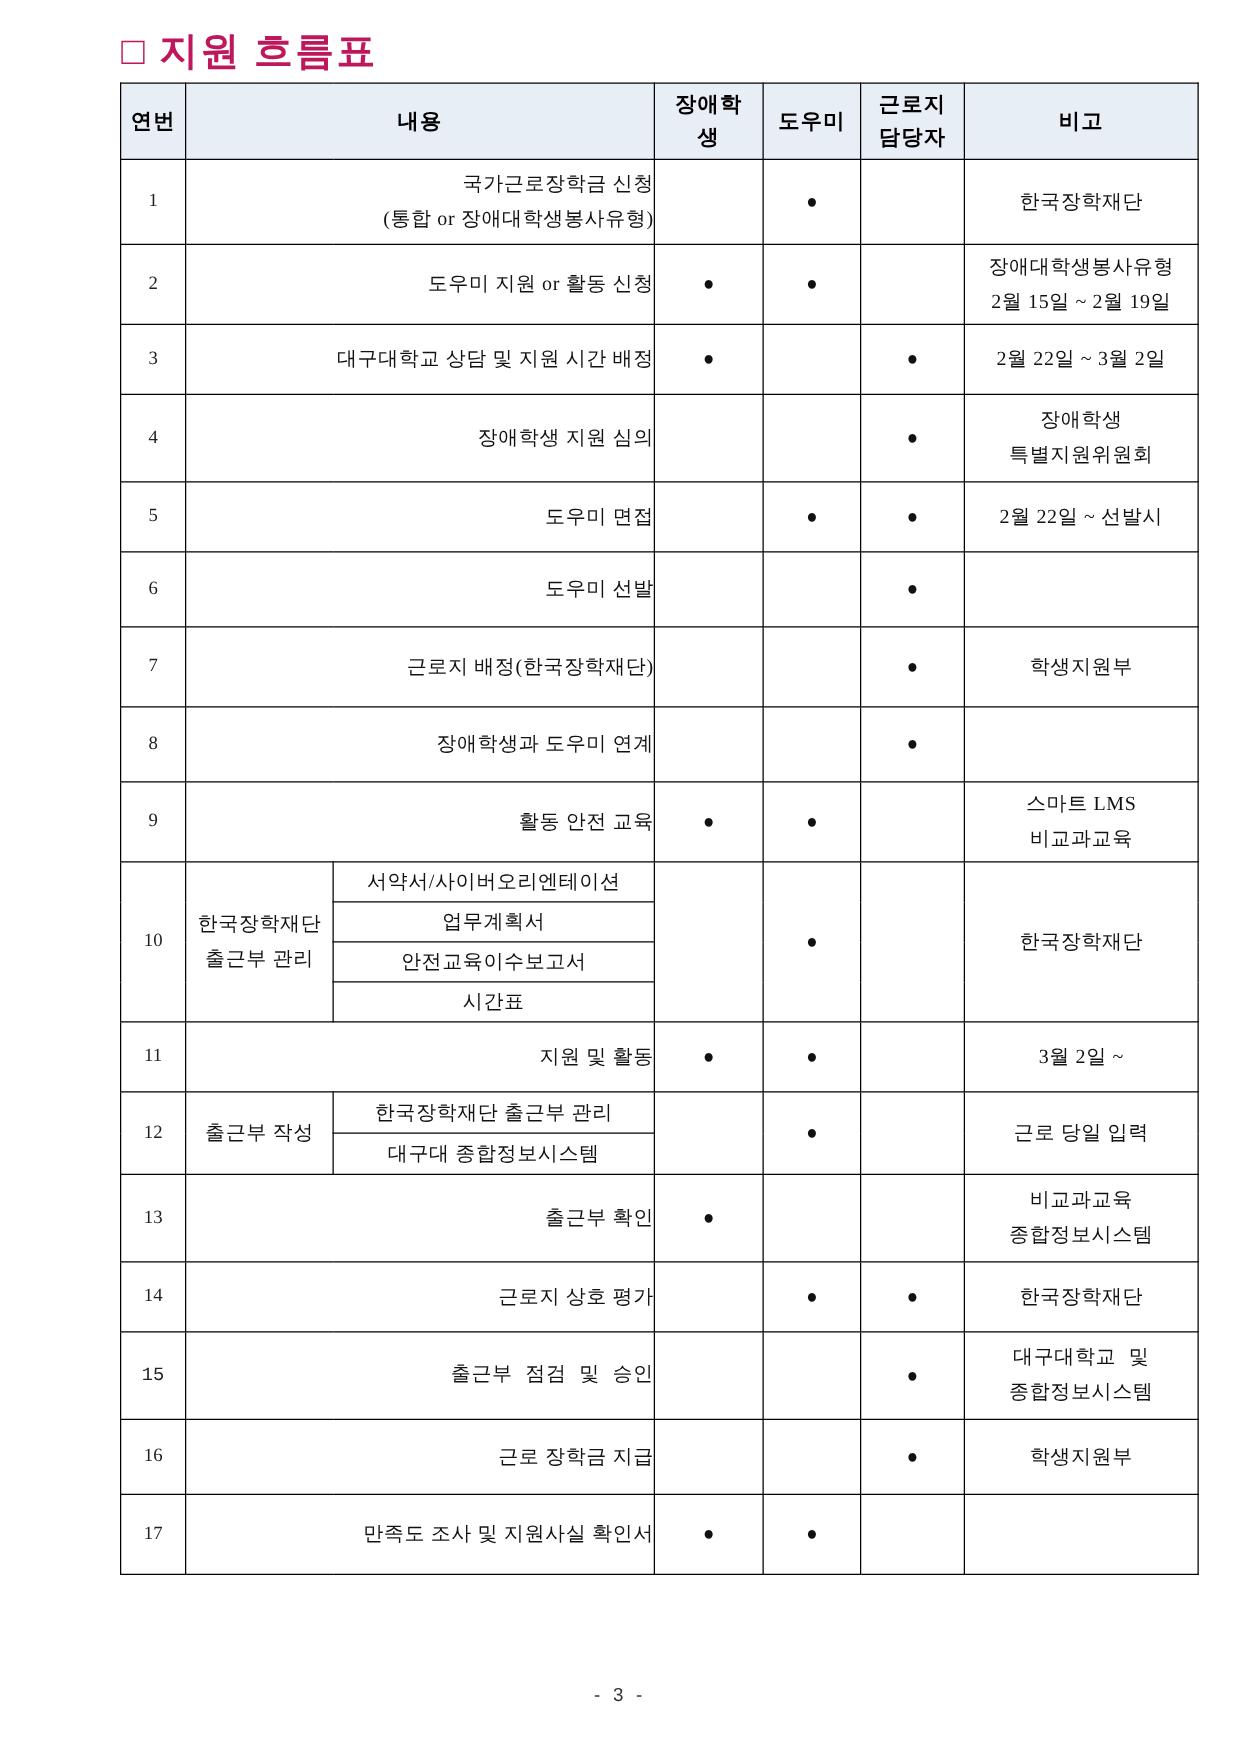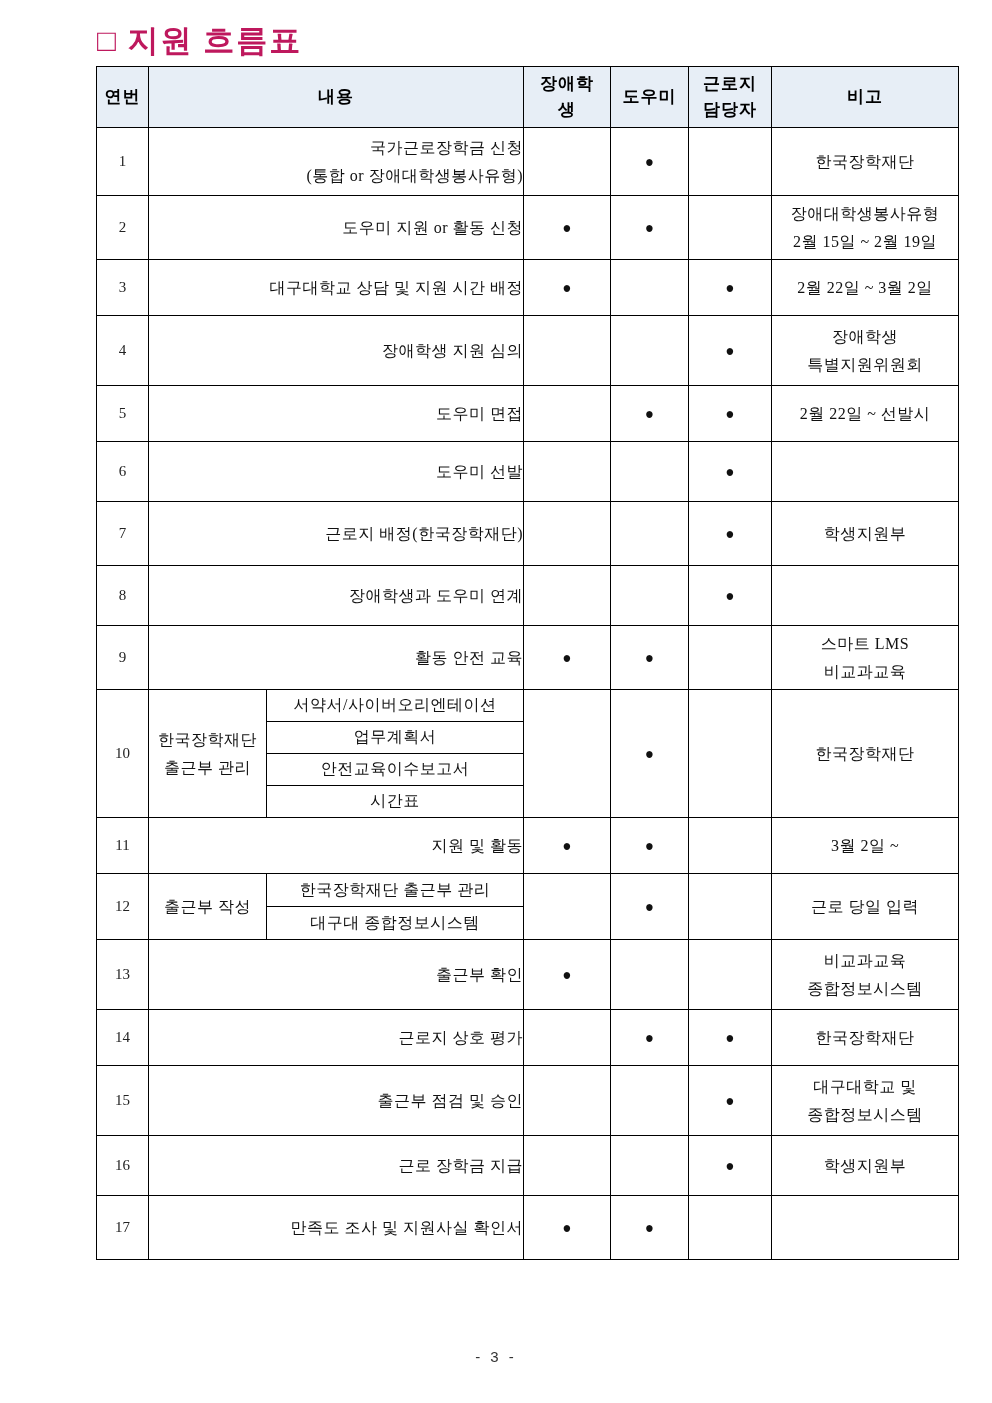--- a/index.html
+++ b/index.html
@@ -253,21 +253,21 @@
           <td class="content" colspan="2">
             <div class="line">근로지 상호 평가</div>
           </td>
           <td class="mark"></td>
           <td class="mark"><span class="dot">●</span></td>
           <td class="mark"><span class="dot">●</span></td>
           <td class="remark">
             <div class="line">한국장학재단</div>
           </td>
         </tr>
-        <tr class="data-row" style="height: 70px;">
+        <tr class="data-row" style="height: 70px; font-family: Liberation Mono, monospace;">
           <td class="num">15</td>
           <td class="content" colspan="2">
             <div class="line">출근부 점검 및 승인</div>
           </td>
           <td class="mark"></td>
           <td class="mark"></td>
           <td class="mark"><span class="dot">●</span></td>
           <td class="remark">
             <div class="line">대구대학교 및</div>
             <div class="line">종합정보시스템</div>

